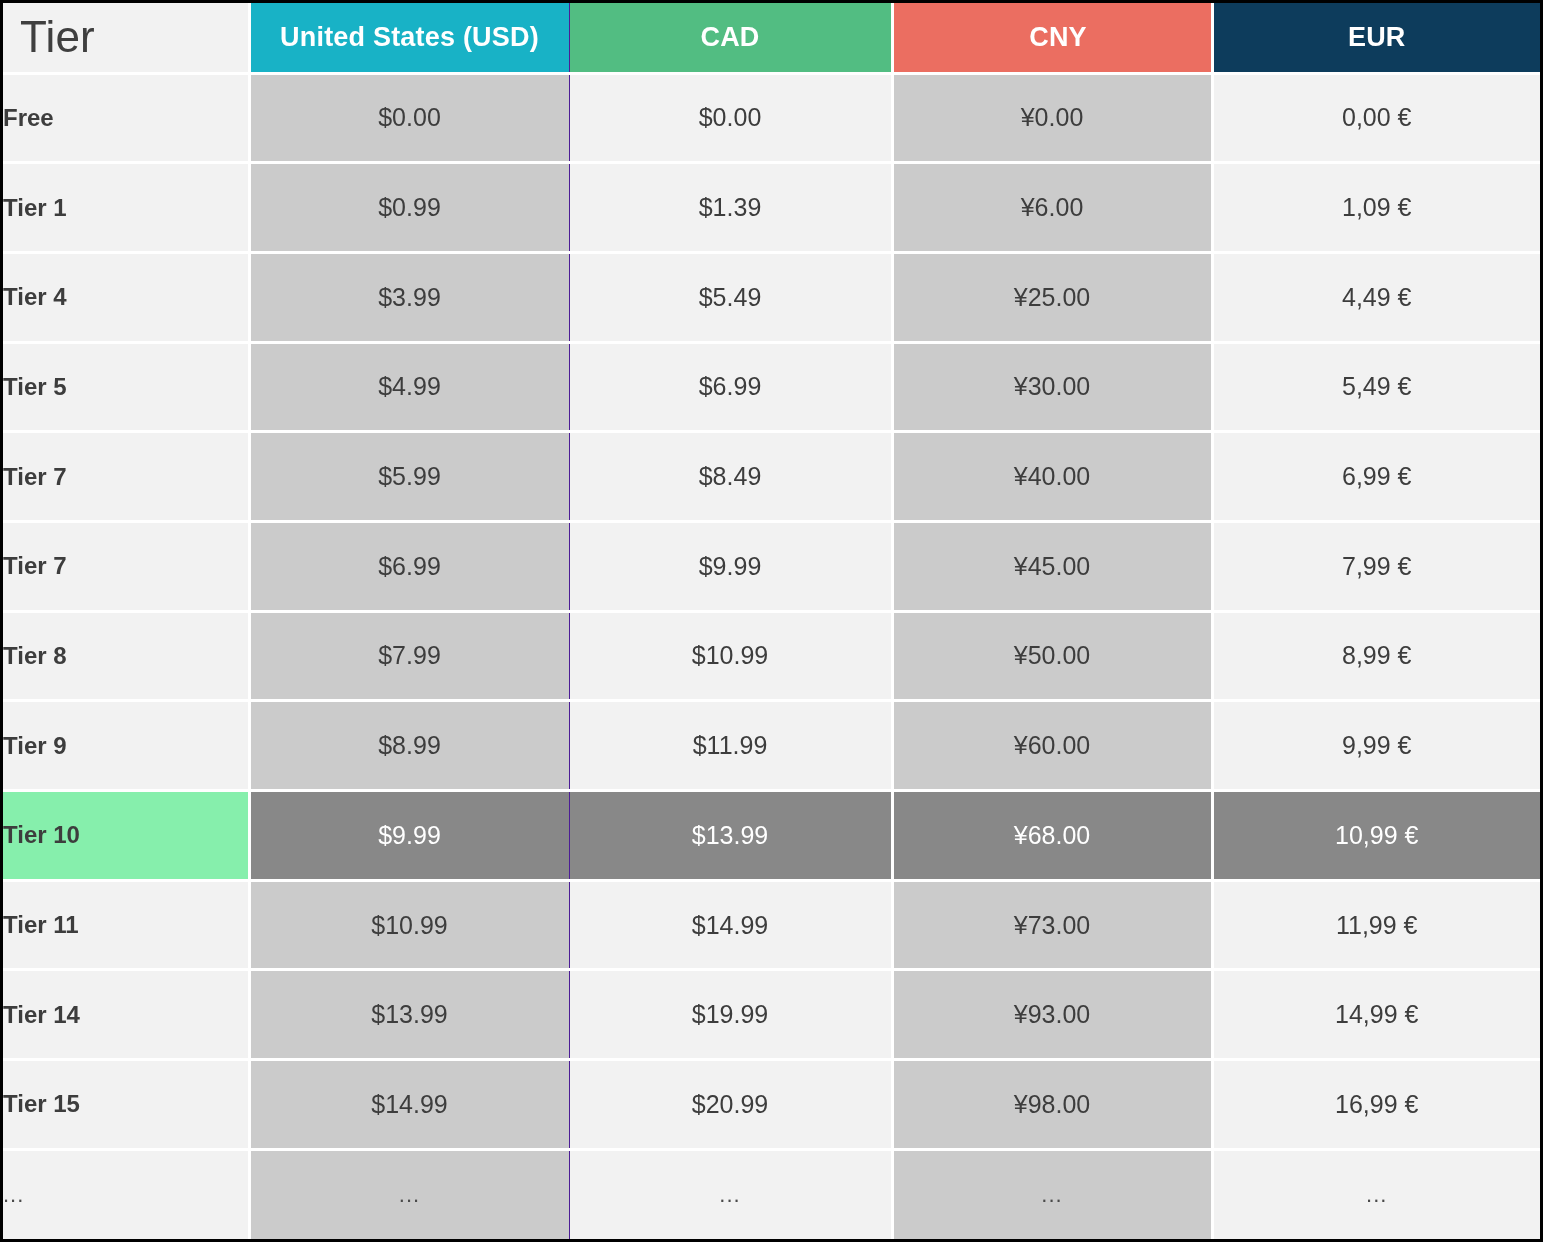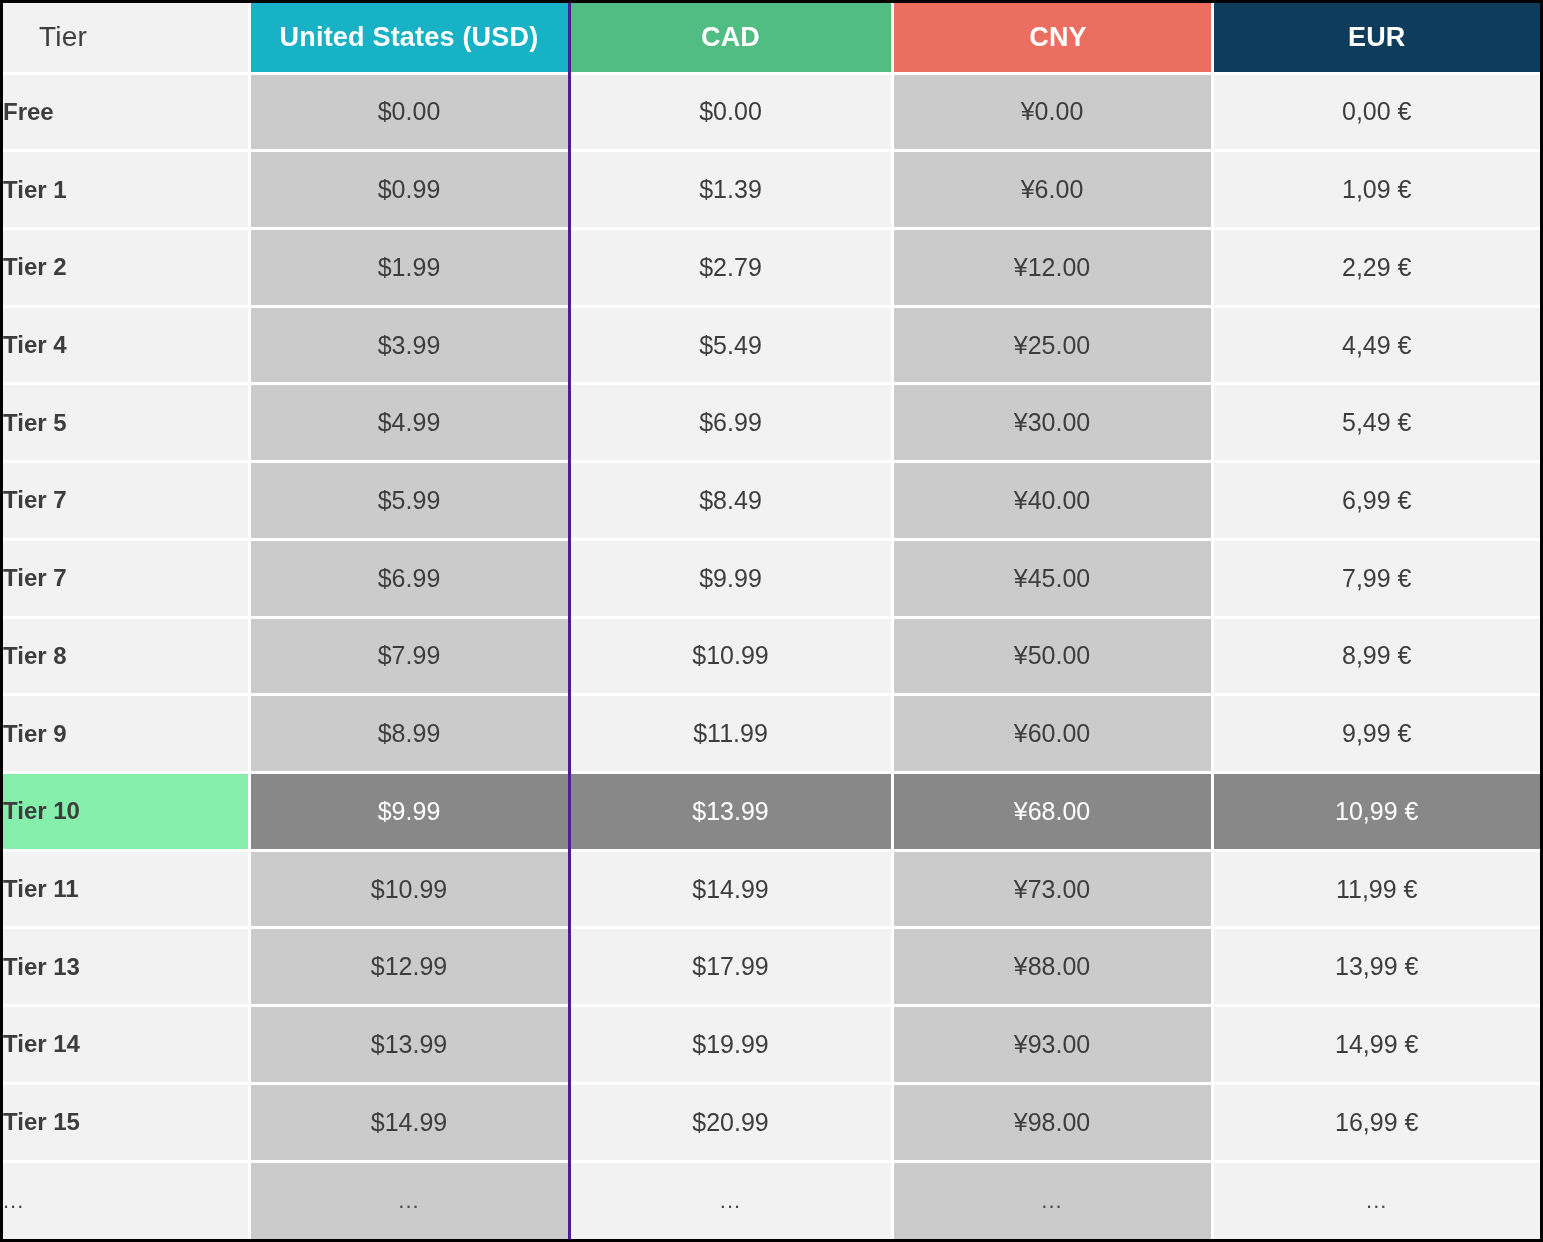--- a/index.html
+++ b/index.html
@@ -41,23 +41,23 @@
     font-size: 27px;
     text-align: center;
     vertical-align: middle;
     letter-spacing: 0.2px;
     border: 0;
   }
   th.h-tier {
     background: #f2f2f2;
     color: #3f3f3f;
     font-weight: normal;
-    font-size: 28px;
+    font-size: 44px;
     text-align: left;
-    padding-left: 36px;
+    padding-left: 17px;
   }
   th.h-usd { background: #18b2c6; color: #ffffff; }
   th.h-cad { background: #52bd82; color: #ffffff; }
   th.h-cny { background: #eb6e61; color: #ffffff; padding-left: 12px; }
   th.h-eur { background: #0d3c5c; color: #ffffff; }
 
   
   tbody tr { height: 69.5px; }
   td {
     margin: 0;
@@ -76,21 +76,21 @@
     text-align: left;
     color: #3d3d3d;
   }
   td.col-usd { background: #cbcbcb; }
   td.col-cad { background: #f2f2f2; }
   td.col-cny { background: #cbcbcb; }
   td.col-eur { background: #f2f2f2; }
 
   
   td.col-usd, th.h-usd { border-left: 3px solid #ffffff; }
-  td.col-cad, th.h-cad { border-left: 3px solid #4c1d95; }
+  td.col-cad, th.h-cad { border-left: 1px solid #4c1d95; }
   td.col-cny, th.h-cny { border-left: 3px solid #ffffff; }
   td.col-eur, th.h-eur { border-left: 3px solid #ffffff; }
 
   
   tr.highlight td.col-usd,
   tr.highlight td.col-cad,
   tr.highlight td.col-cny,
   tr.highlight td.col-eur {
     background: #888888;
     color: #ffffff;
@@ -131,27 +131,20 @@
           <td class="col-eur">0,00 €</td>
         </tr>
         <tr>
           <td class="tier-label">Tier 1</td>
           <td class="col-usd">$0.99</td>
           <td class="col-cad">$1.39</td>
           <td class="col-cny">¥6.00</td>
           <td class="col-eur">1,09 €</td>
         </tr>
         <tr>
-          <td class="tier-label">Tier 2</td>
-          <td class="col-usd">$1.99</td>
-          <td class="col-cad">$2.79</td>
-          <td class="col-cny">¥12.00</td>
-          <td class="col-eur">2,29 €</td>
-        </tr>
-        <tr>
           <td class="tier-label">Tier 4</td>
           <td class="col-usd">$3.99</td>
           <td class="col-cad">$5.49</td>
           <td class="col-cny">¥25.00</td>
           <td class="col-eur">4,49 €</td>
         </tr>
         <tr>
           <td class="tier-label">Tier 5</td>
           <td class="col-usd">$4.99</td>
           <td class="col-cad">$6.99</td>
@@ -194,27 +187,20 @@
           <td class="col-eur">10,99 €</td>
         </tr>
         <tr>
           <td class="tier-label">Tier 11</td>
           <td class="col-usd">$10.99</td>
           <td class="col-cad">$14.99</td>
           <td class="col-cny">¥73.00</td>
           <td class="col-eur">11,99 €</td>
         </tr>
         <tr>
-          <td class="tier-label">Tier 13</td>
-          <td class="col-usd">$12.99</td>
-          <td class="col-cad">$17.99</td>
-          <td class="col-cny">¥88.00</td>
-          <td class="col-eur">13,99 €</td>
-        </tr>
-        <tr>
           <td class="tier-label">Tier 14</td>
           <td class="col-usd">$13.99</td>
           <td class="col-cad">$19.99</td>
           <td class="col-cny">¥93.00</td>
           <td class="col-eur">14,99 €</td>
         </tr>
         <tr>
           <td class="tier-label">Tier 15</td>
           <td class="col-usd">$14.99</td>
           <td class="col-cad">$20.99</td>

